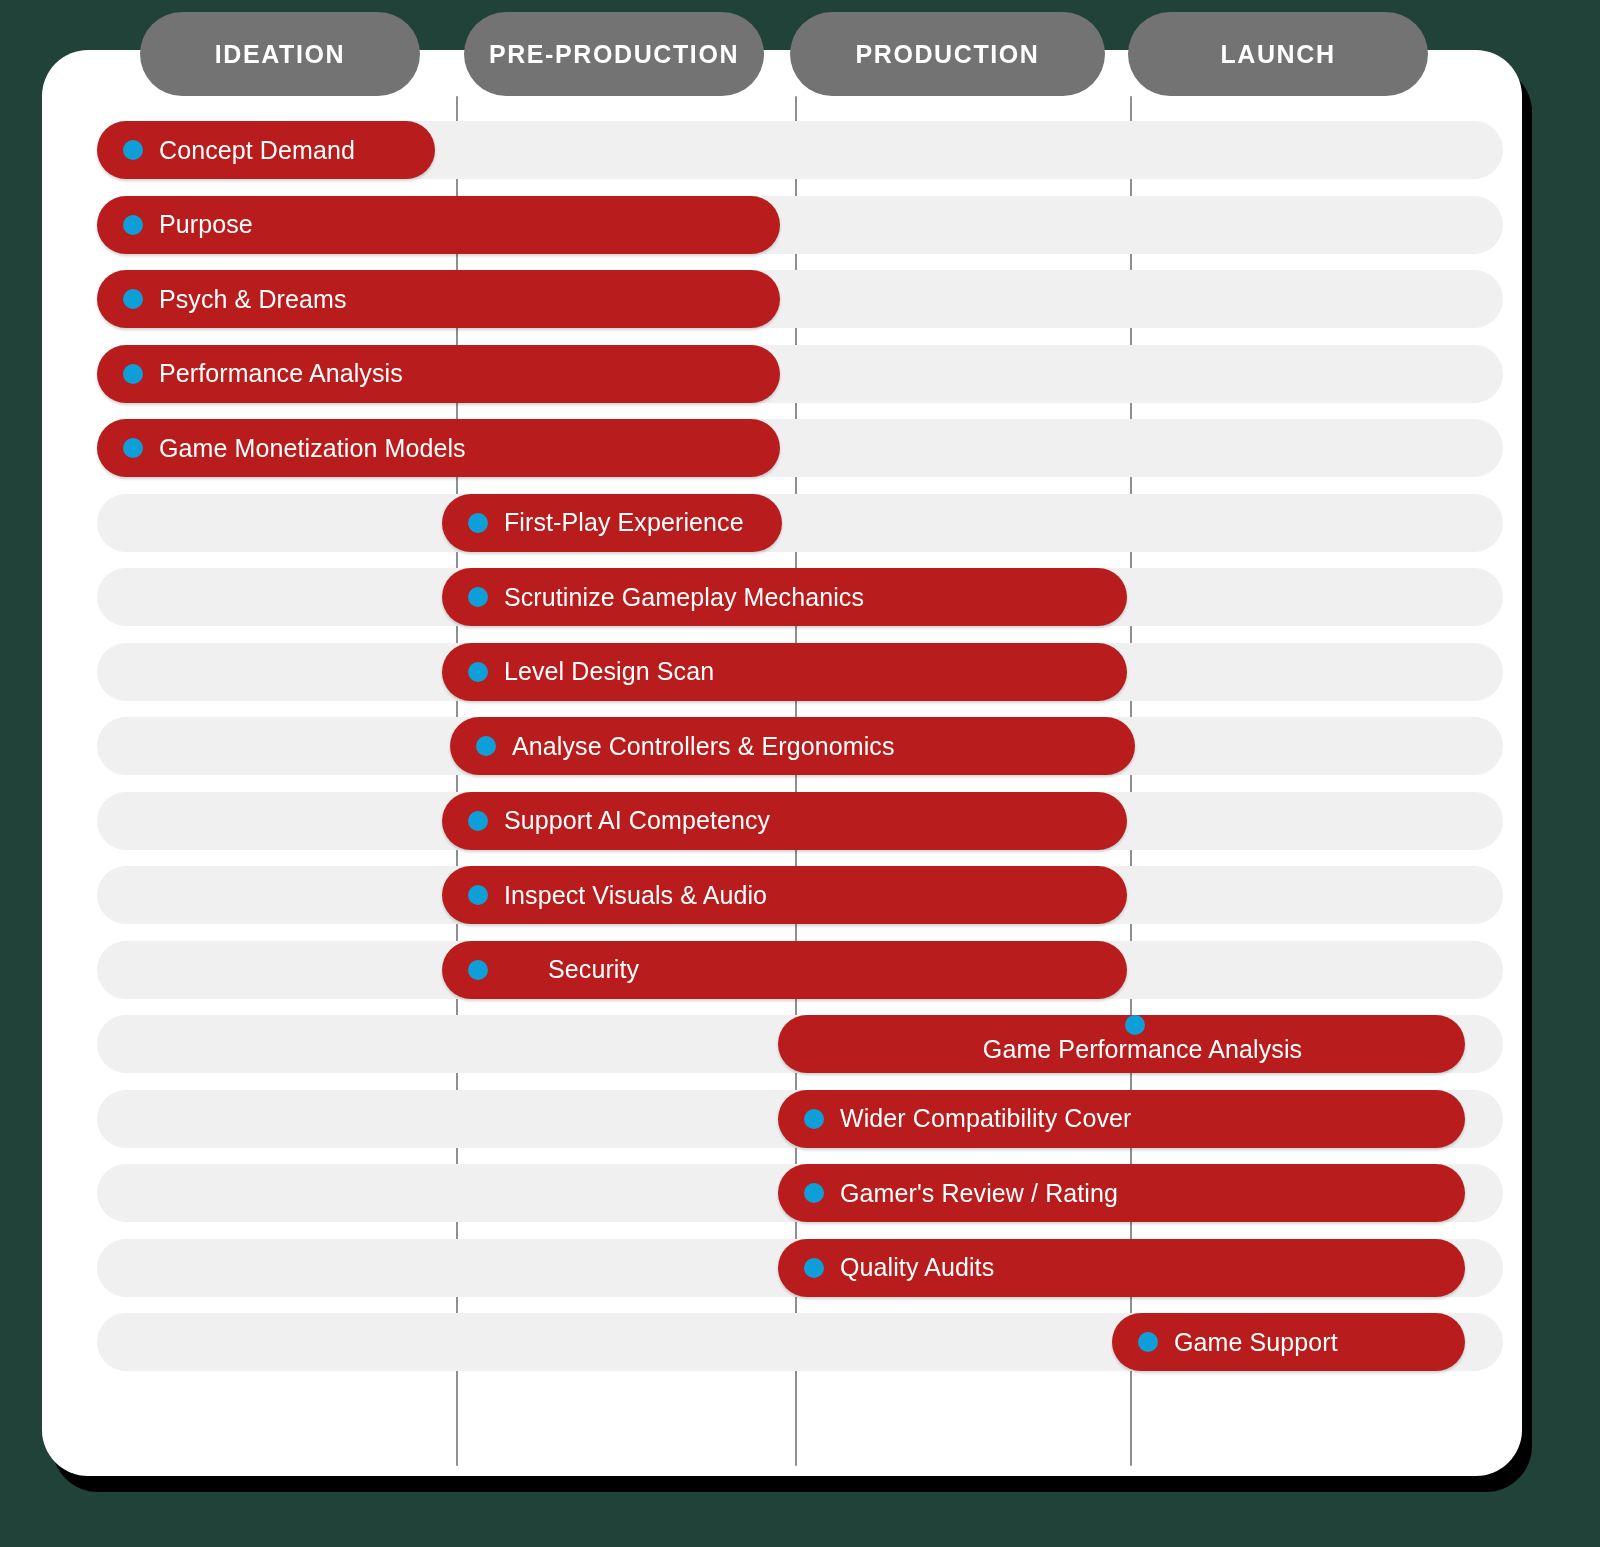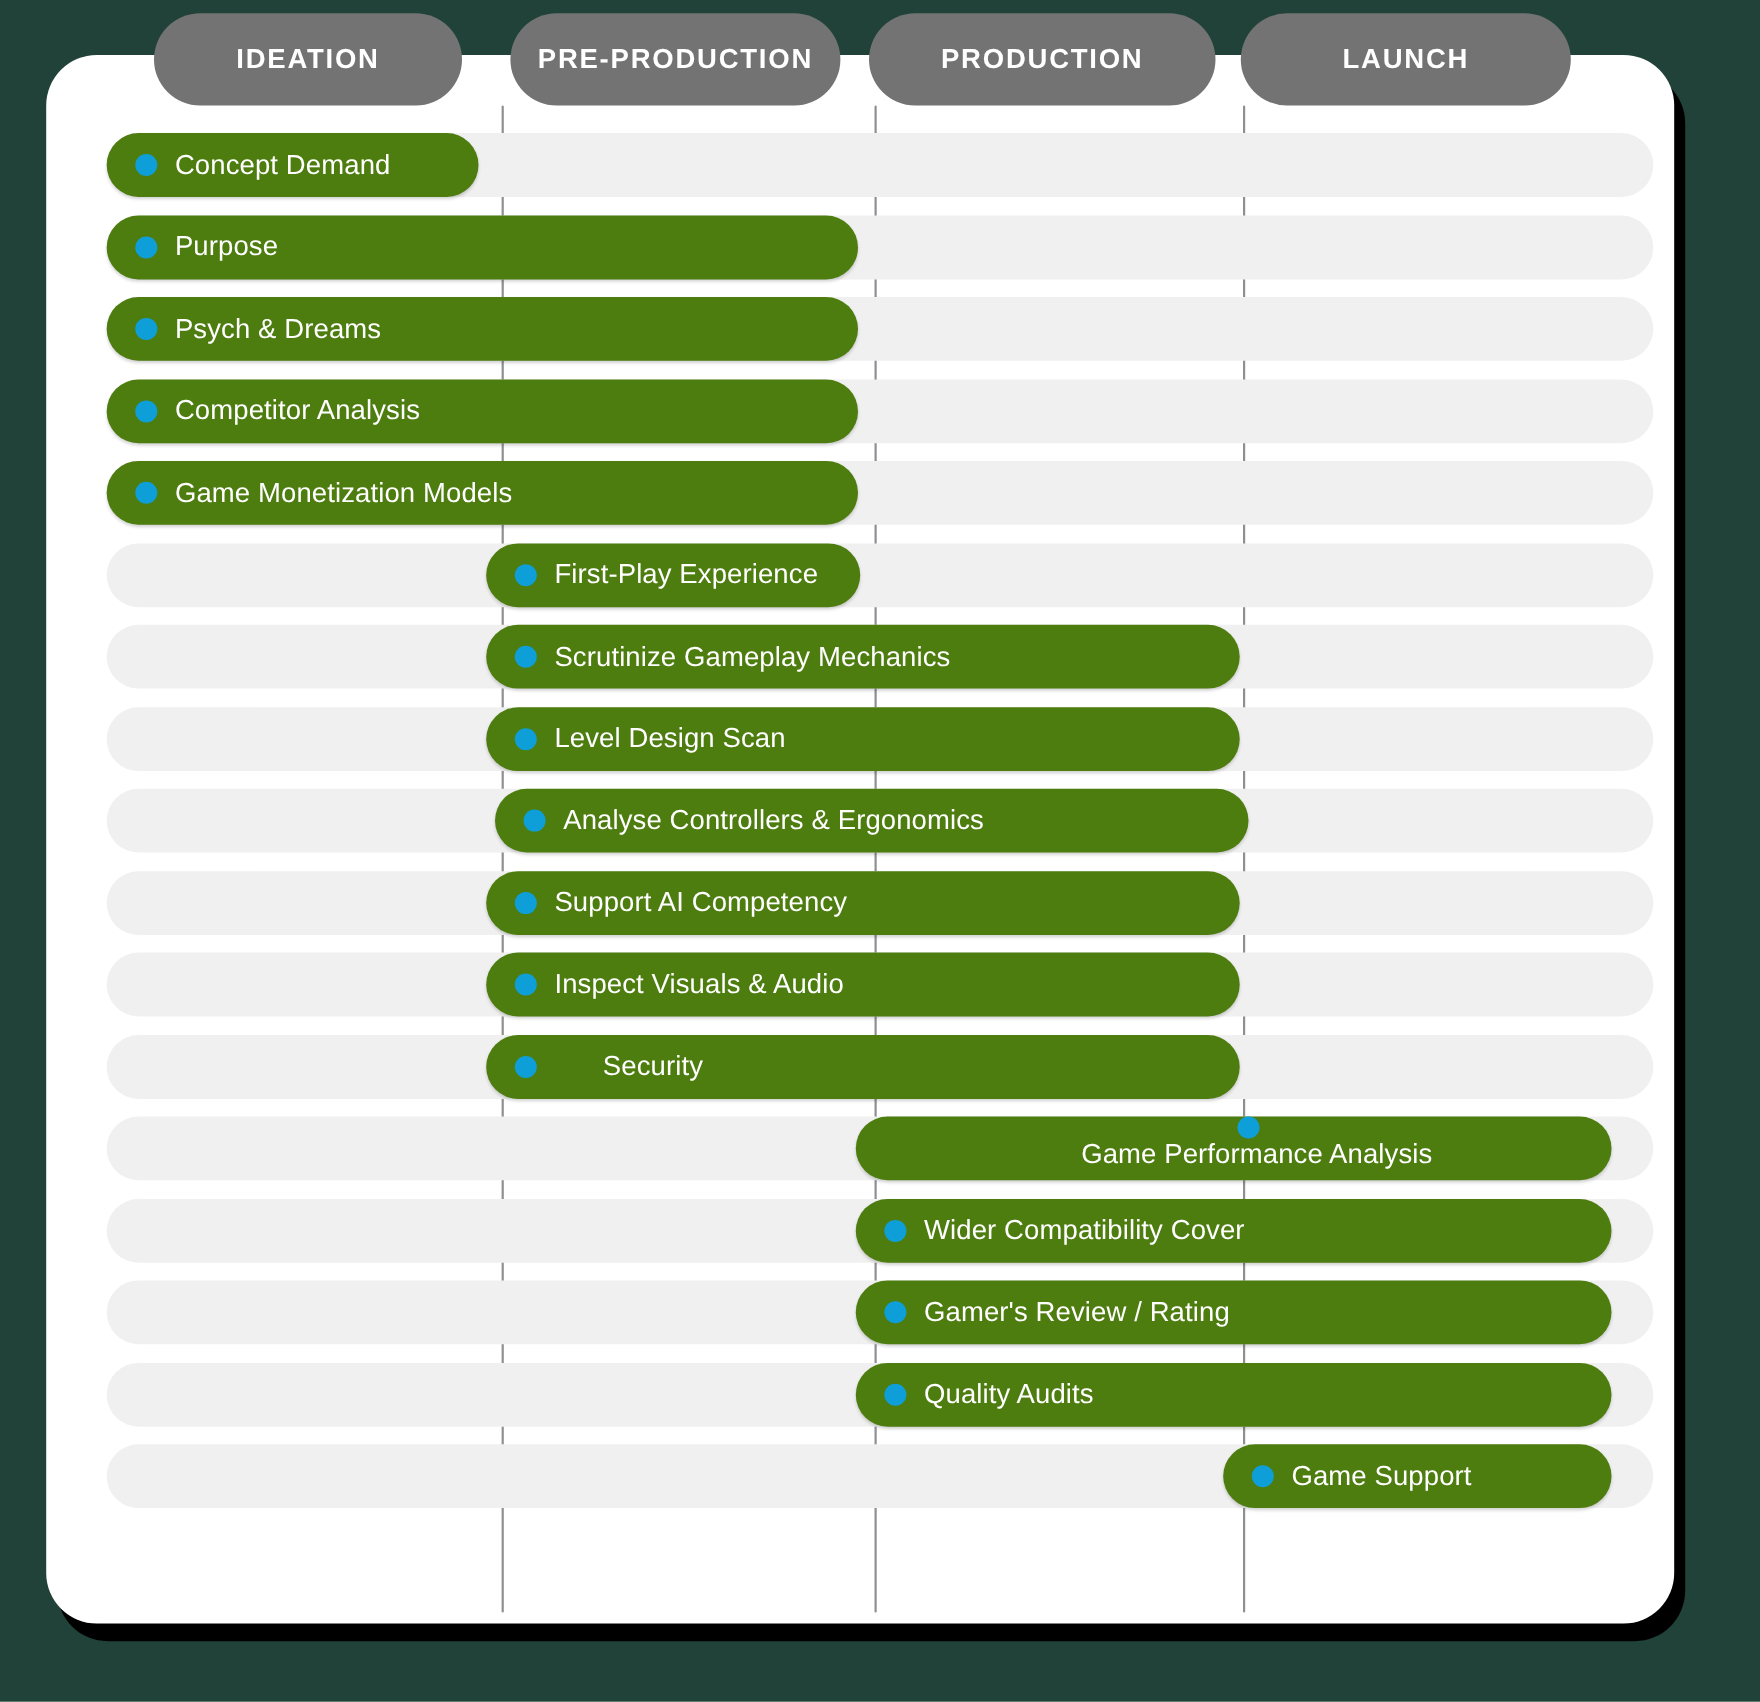--- a/index.html
+++ b/index.html
@@ -89,21 +89,21 @@
     top: 0;
     width: 100%;
     height: 100%;
     background: #f0f0f0;
     border-radius: 29px;
   }
   .bar {
     position: absolute;
     top: 0;
     height: 58px;
-    background: #4d7c0f;
+    background: #b91c1c;
     border-radius: 29px;
     display: flex;
     align-items: center;
     box-sizing: border-box;
     padding-left: 26px;
     box-shadow: 0 2px 3px rgba(0,0,0,0.18);
   }
   .dot {
     width: 20px;
     height: 20px;
@@ -151,21 +151,21 @@
         <div class="track"></div>
         <div class="bar" style="left: 0px; width: 683px;">
           <span class="dot"></span>
           <span class="bar-label">Psych &amp; Dreams</span>
         </div>
       </div>
       <div class="row" style="top: 344.5px;">
         <div class="track"></div>
         <div class="bar" style="left: 0px; width: 683px;">
           <span class="dot"></span>
-          <span class="bar-label">Competitor Analysis</span>
+          <span class="bar-label">Performance Analysis</span>
         </div>
       </div>
       <div class="row" style="top: 419px;">
         <div class="track"></div>
         <div class="bar" style="left: 0px; width: 683px;">
           <span class="dot"></span>
           <span class="bar-label">Game Monetization Models</span>
         </div>
       </div>
       <div class="row" style="top: 493.5px;">

